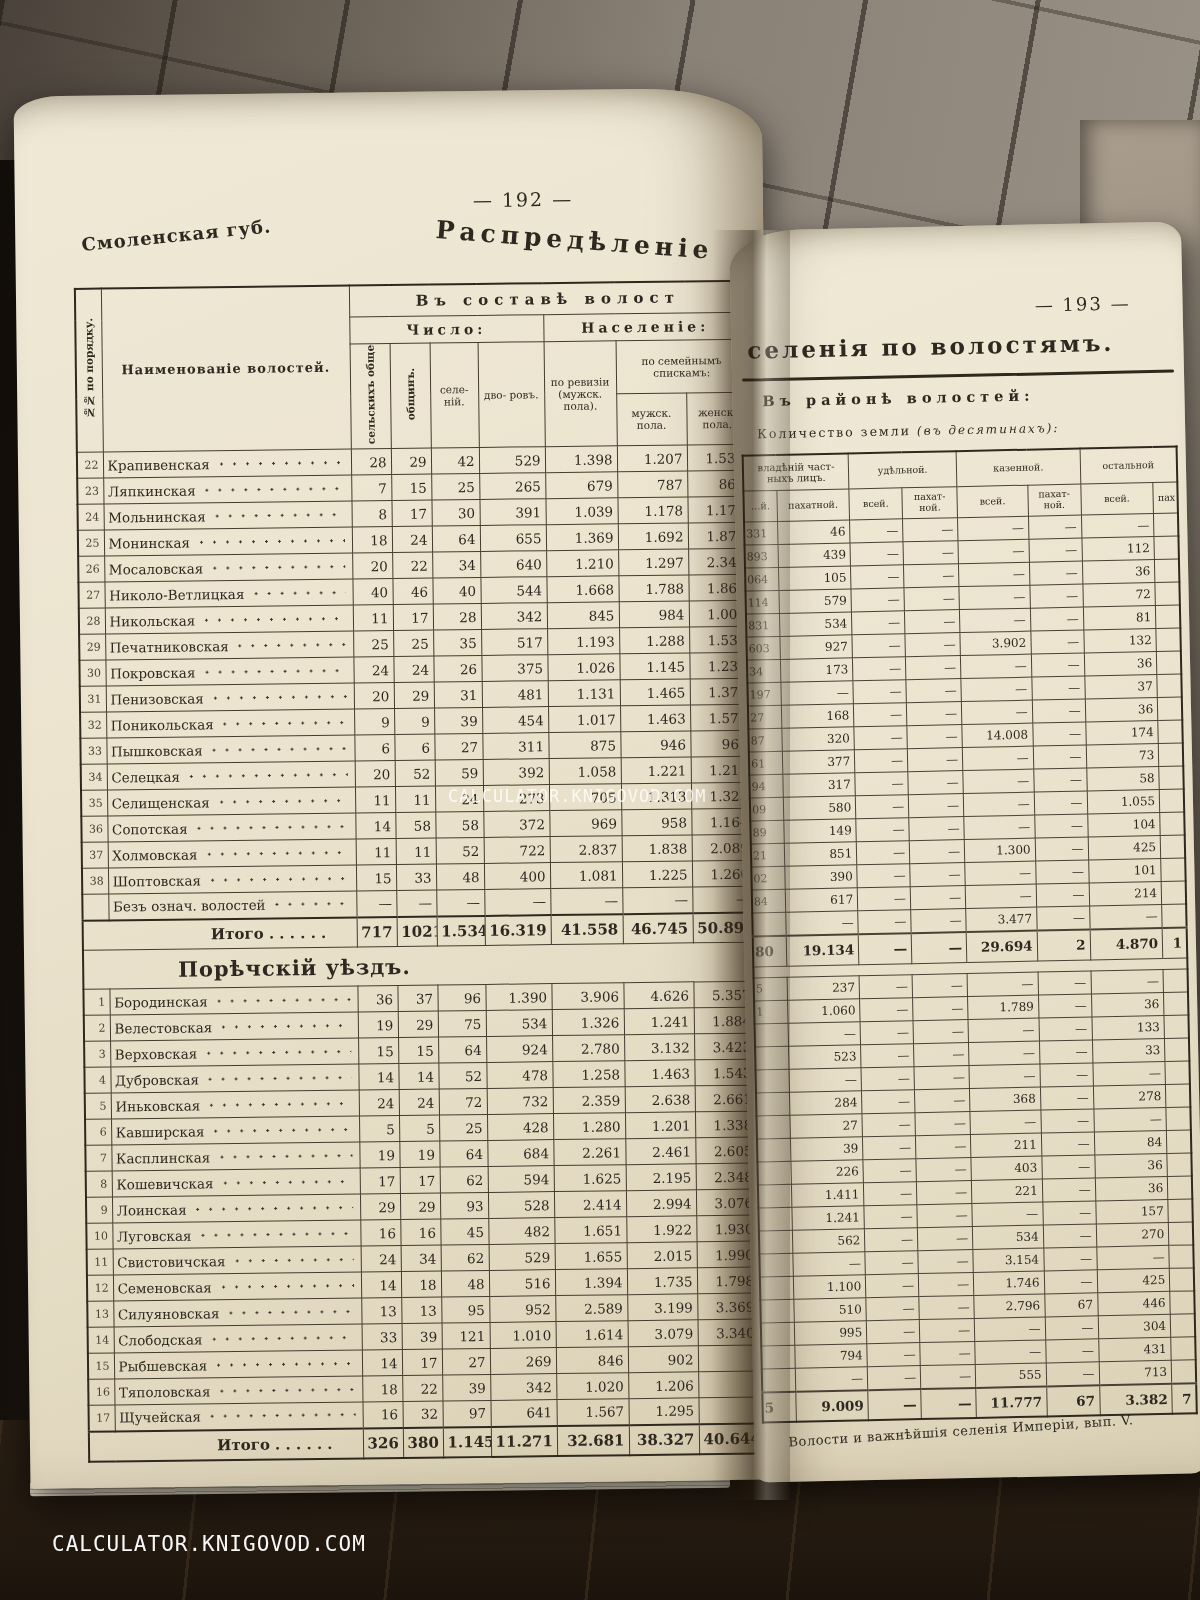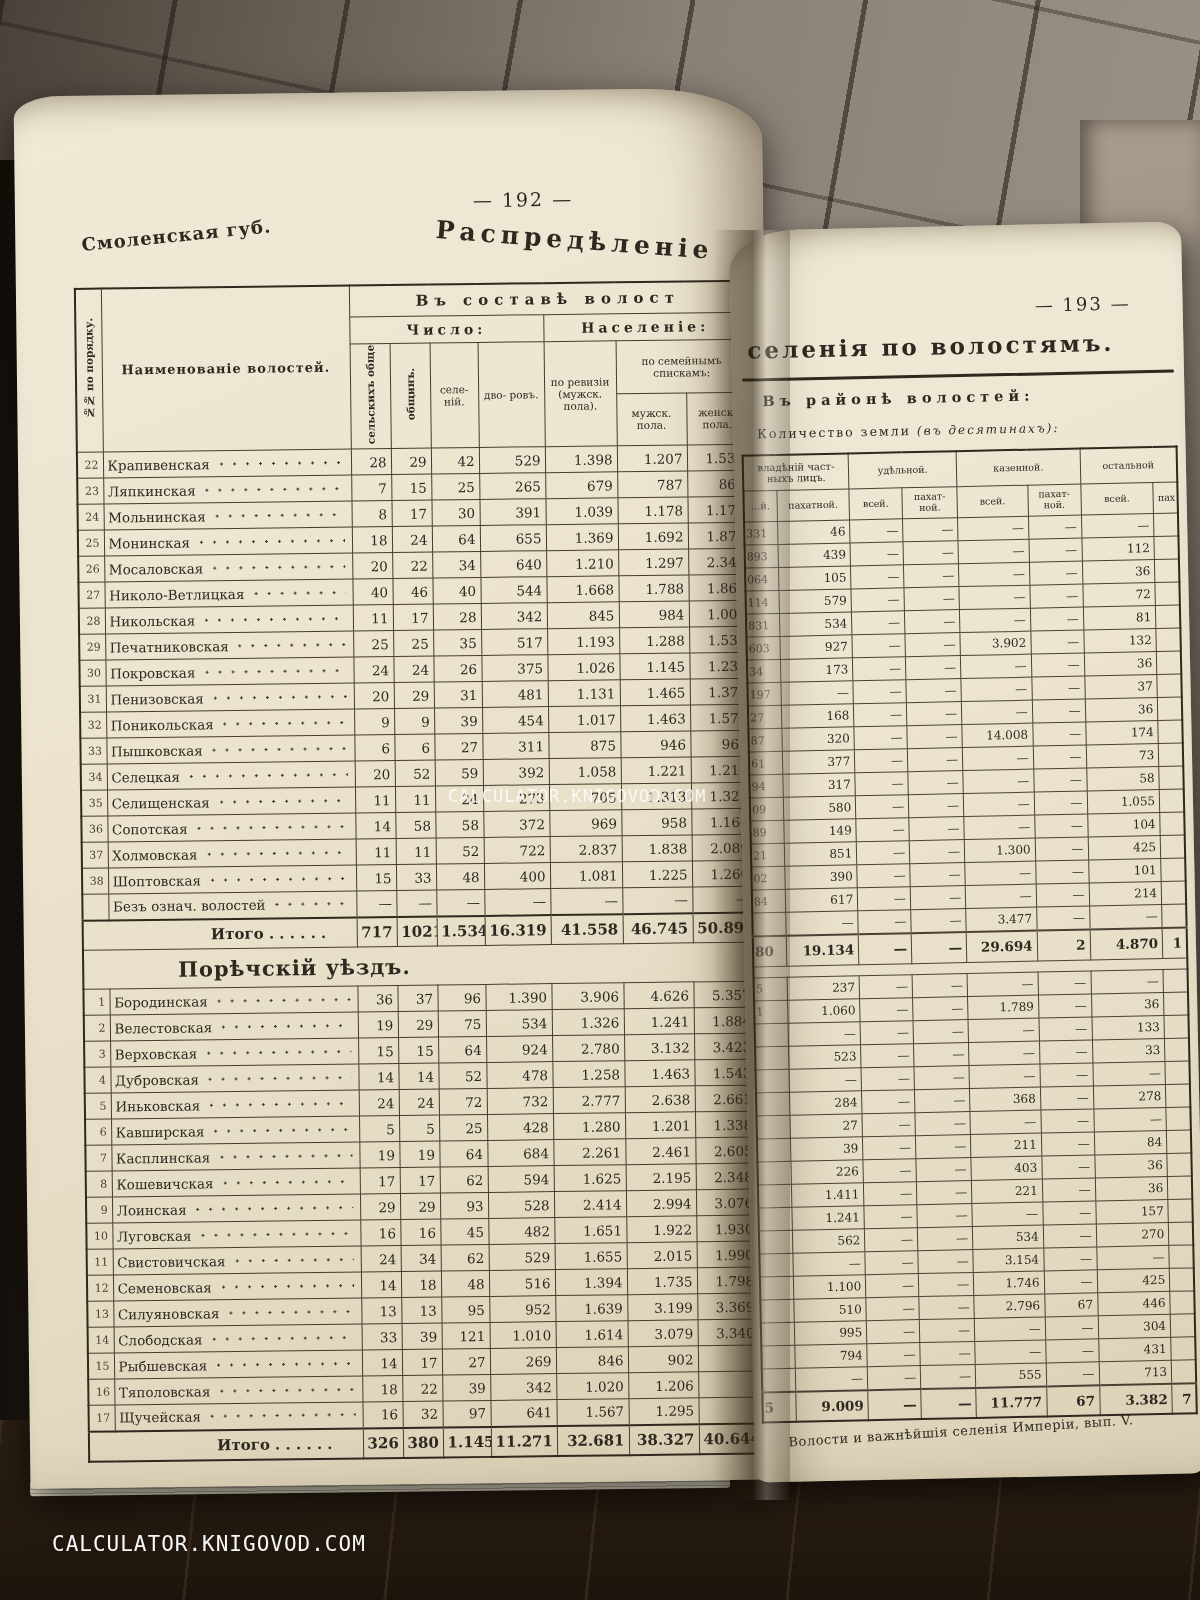--- a/index.html
+++ b/index.html
@@ -557,21 +557,21 @@
             <td class="name">
               <span class="cellflex">
                 <span>Иньковская</span>
                 <span class="dots"></span>
               </span>
             </td>
             <td class="val">24</td>
             <td class="val">24</td>
             <td class="val">72</td>
             <td class="val">732</td>
-            <td class="val">2.777</td>
+            <td class="val">2.359</td>
             <td class="val">2.638</td>
             <td class="val">2.661</td>
           </tr>
           <tr class="data-row">
             <td class="num">6</td>
             <td class="name">
               <span class="cellflex">
                 <span>Кавширская</span>
                 <span class="dots"></span>
               </span>
@@ -685,21 +685,21 @@
             <td class="name">
               <span class="cellflex">
                 <span>Силуяновская</span>
                 <span class="dots"></span>
               </span>
             </td>
             <td class="val">13</td>
             <td class="val">13</td>
             <td class="val">95</td>
             <td class="val">952</td>
-            <td class="val">1.639</td>
+            <td class="val">2.589</td>
             <td class="val">3.199</td>
             <td class="val">3.369</td>
           </tr>
           <tr class="data-row">
             <td class="num">14</td>
             <td class="name">
               <span class="cellflex">
                 <span>Слободская</span>
                 <span class="dots"></span>
               </span>

